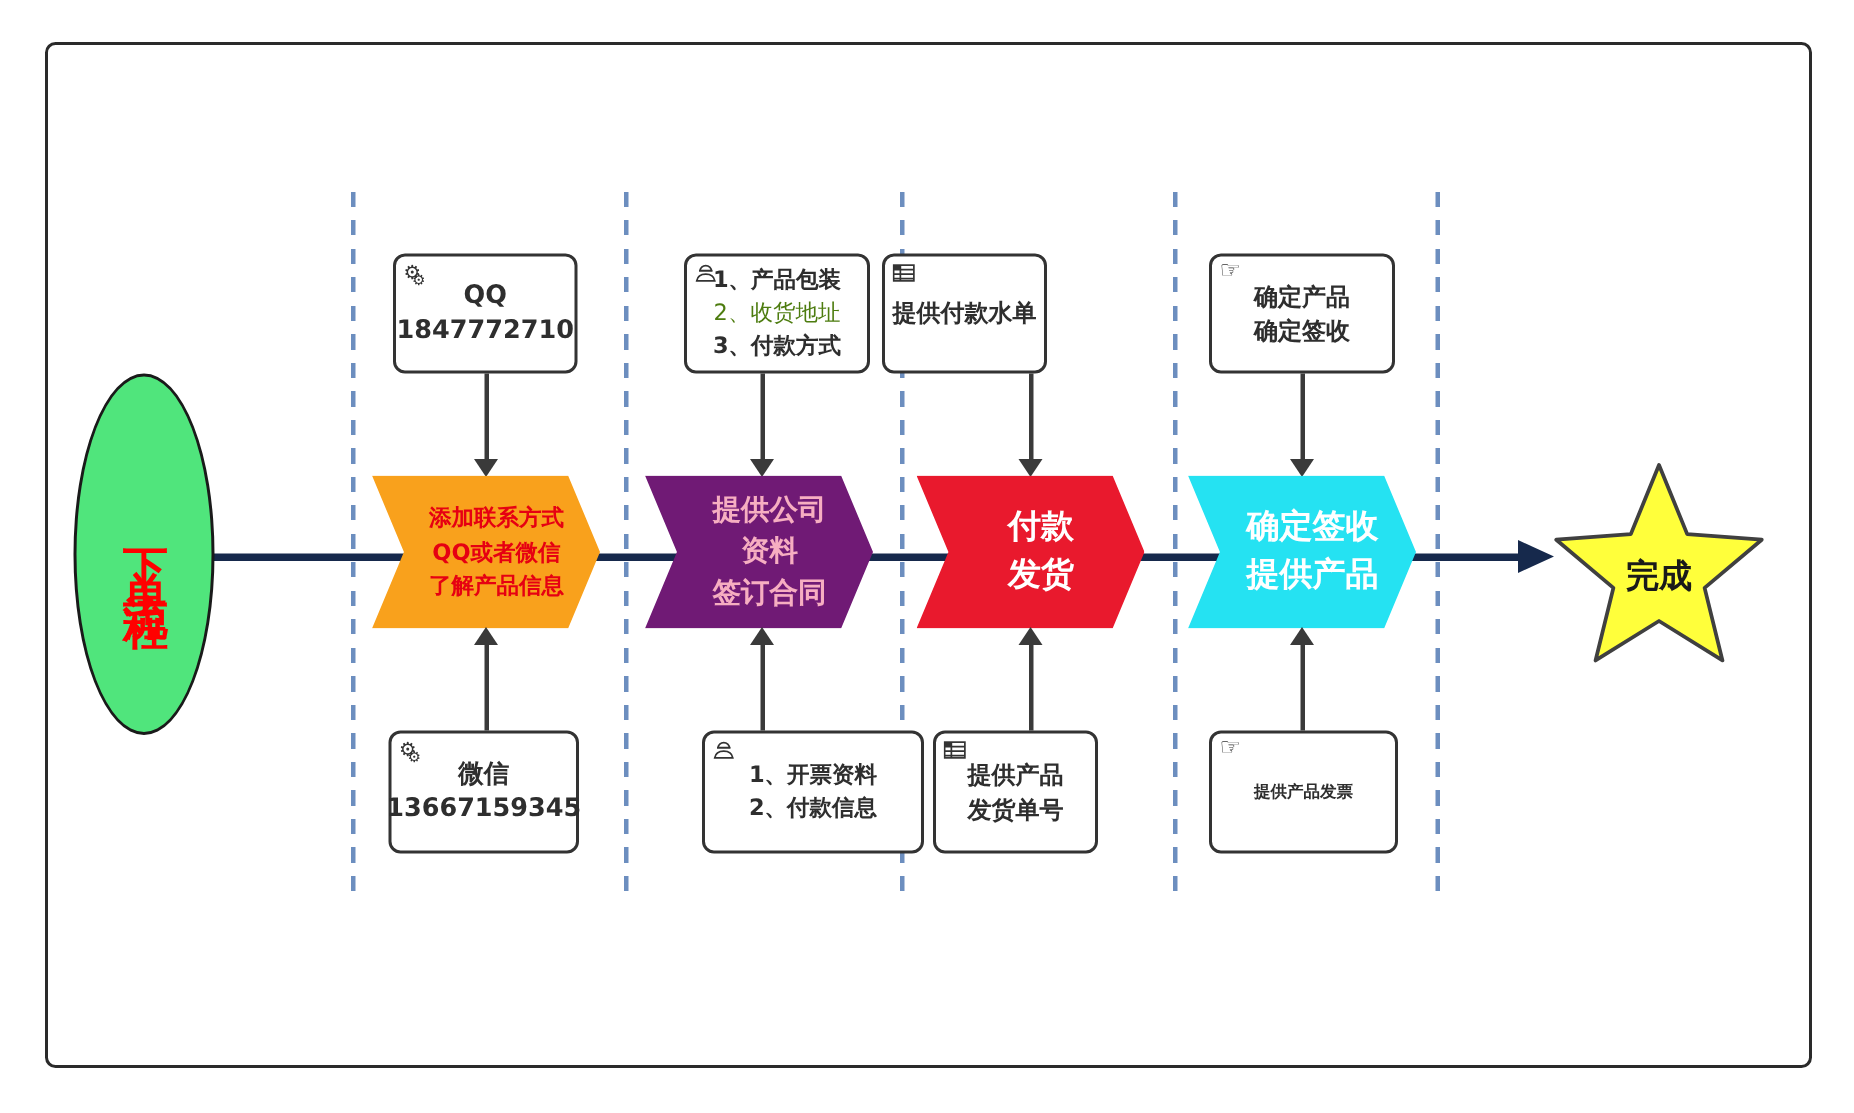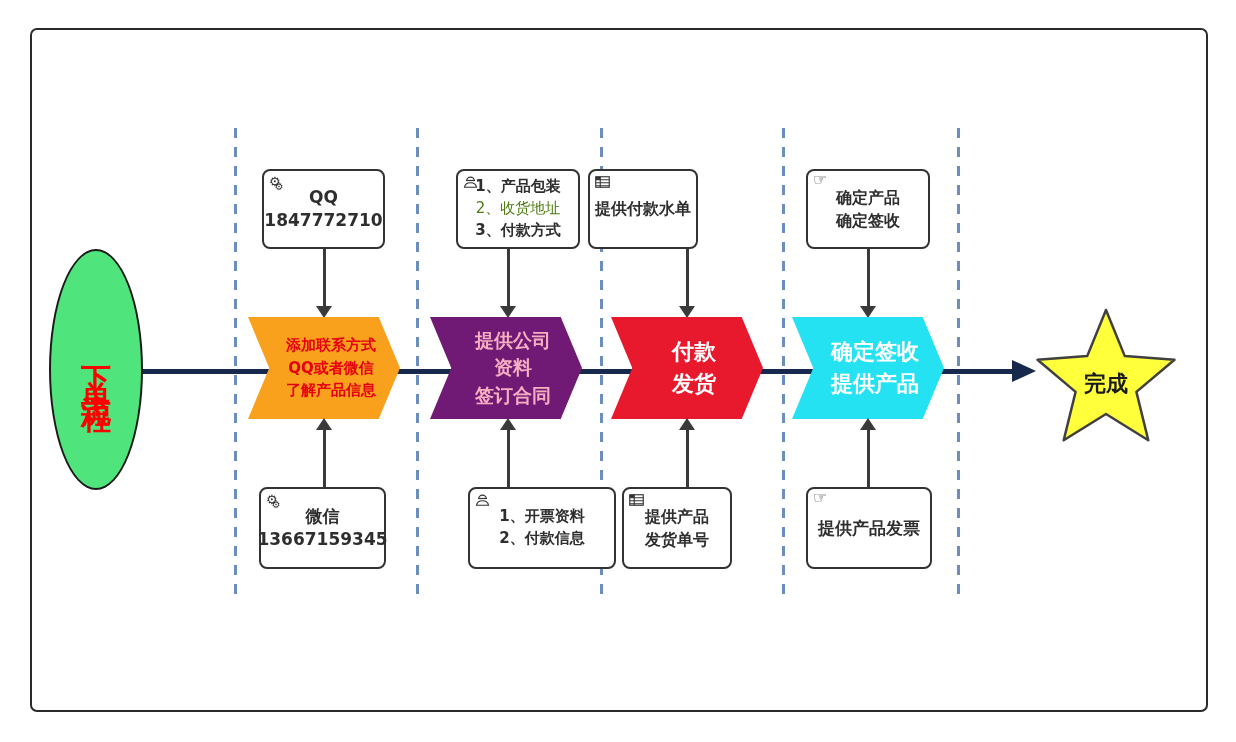--- a/index.html
+++ b/index.html
@@ -181,21 +181,21 @@
   <div class="vline vt vl4"></div>
   <div class="varrow down va4"></div>
   <div class="chev s4" style="background: rgb(37, 226, 242); color: rgb(255, 255, 255);">
     <div class="ln">确定签收</div>
     <div class="ln">提供产品</div>
   </div>
   <div class="varrow up va4"></div>
   <div class="vline vb vl4"></div>
   <div class="box bbox s4">
     <span class="icon hand">☞</span>
-    <div class="bl" style="font-size:17px">提供产品发票</div>
+    <div class="bl" style="font-size:11px">提供产品发票</div>
   </div>
 
   <div class="star-wrap">
     <svg width="144" height="156" viewBox="0 0 144 156">
       <polygon points="72,4 90.8,50.1 140.5,53.8 102.4,85.9 114.3,134.3 72,108 29.7,134.3 41.6,85.9 3.5,53.8 53.2,50.1" stroke="#404040" stroke-width="2.5" stroke-linejoin="round" style="fill: rgb(255, 255, 59);"></polygon>
     </svg>
   </div>
   <div class="star-label" style="color: rgb(26, 26, 26);">完成</div>
 
 </div>

